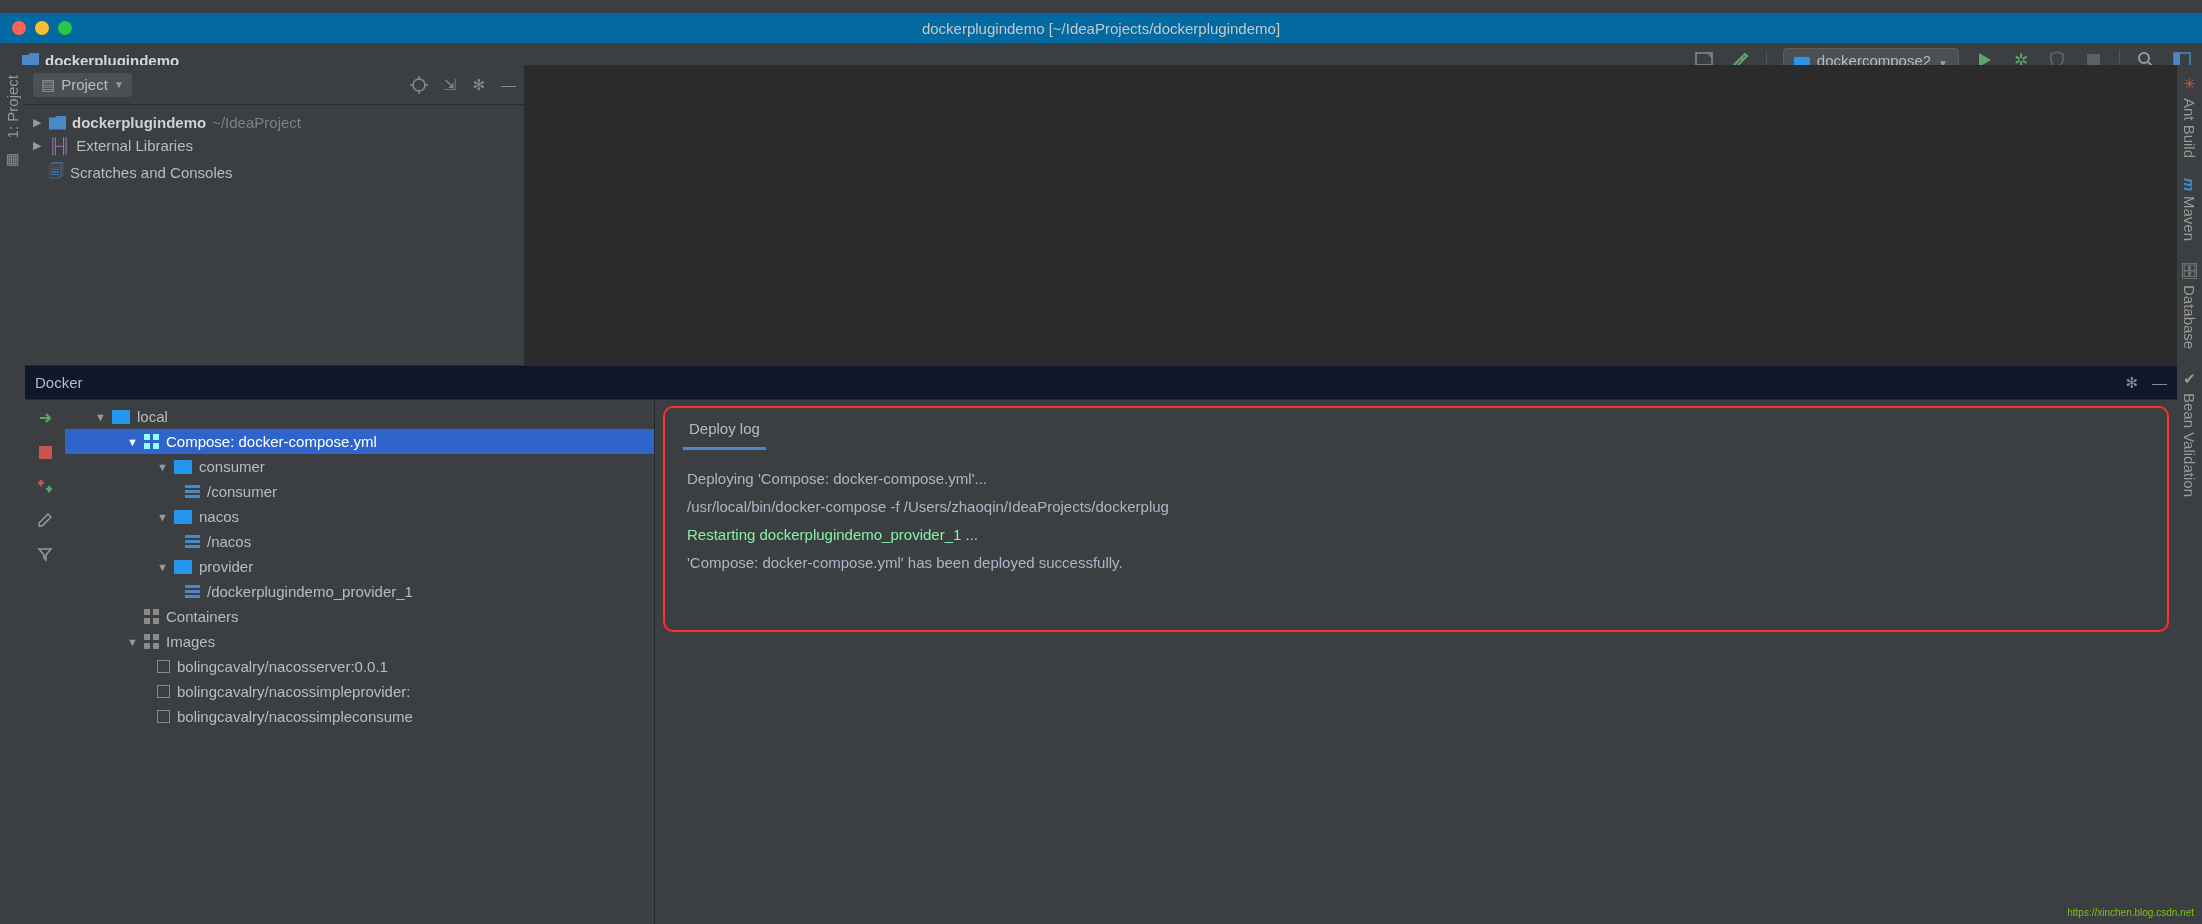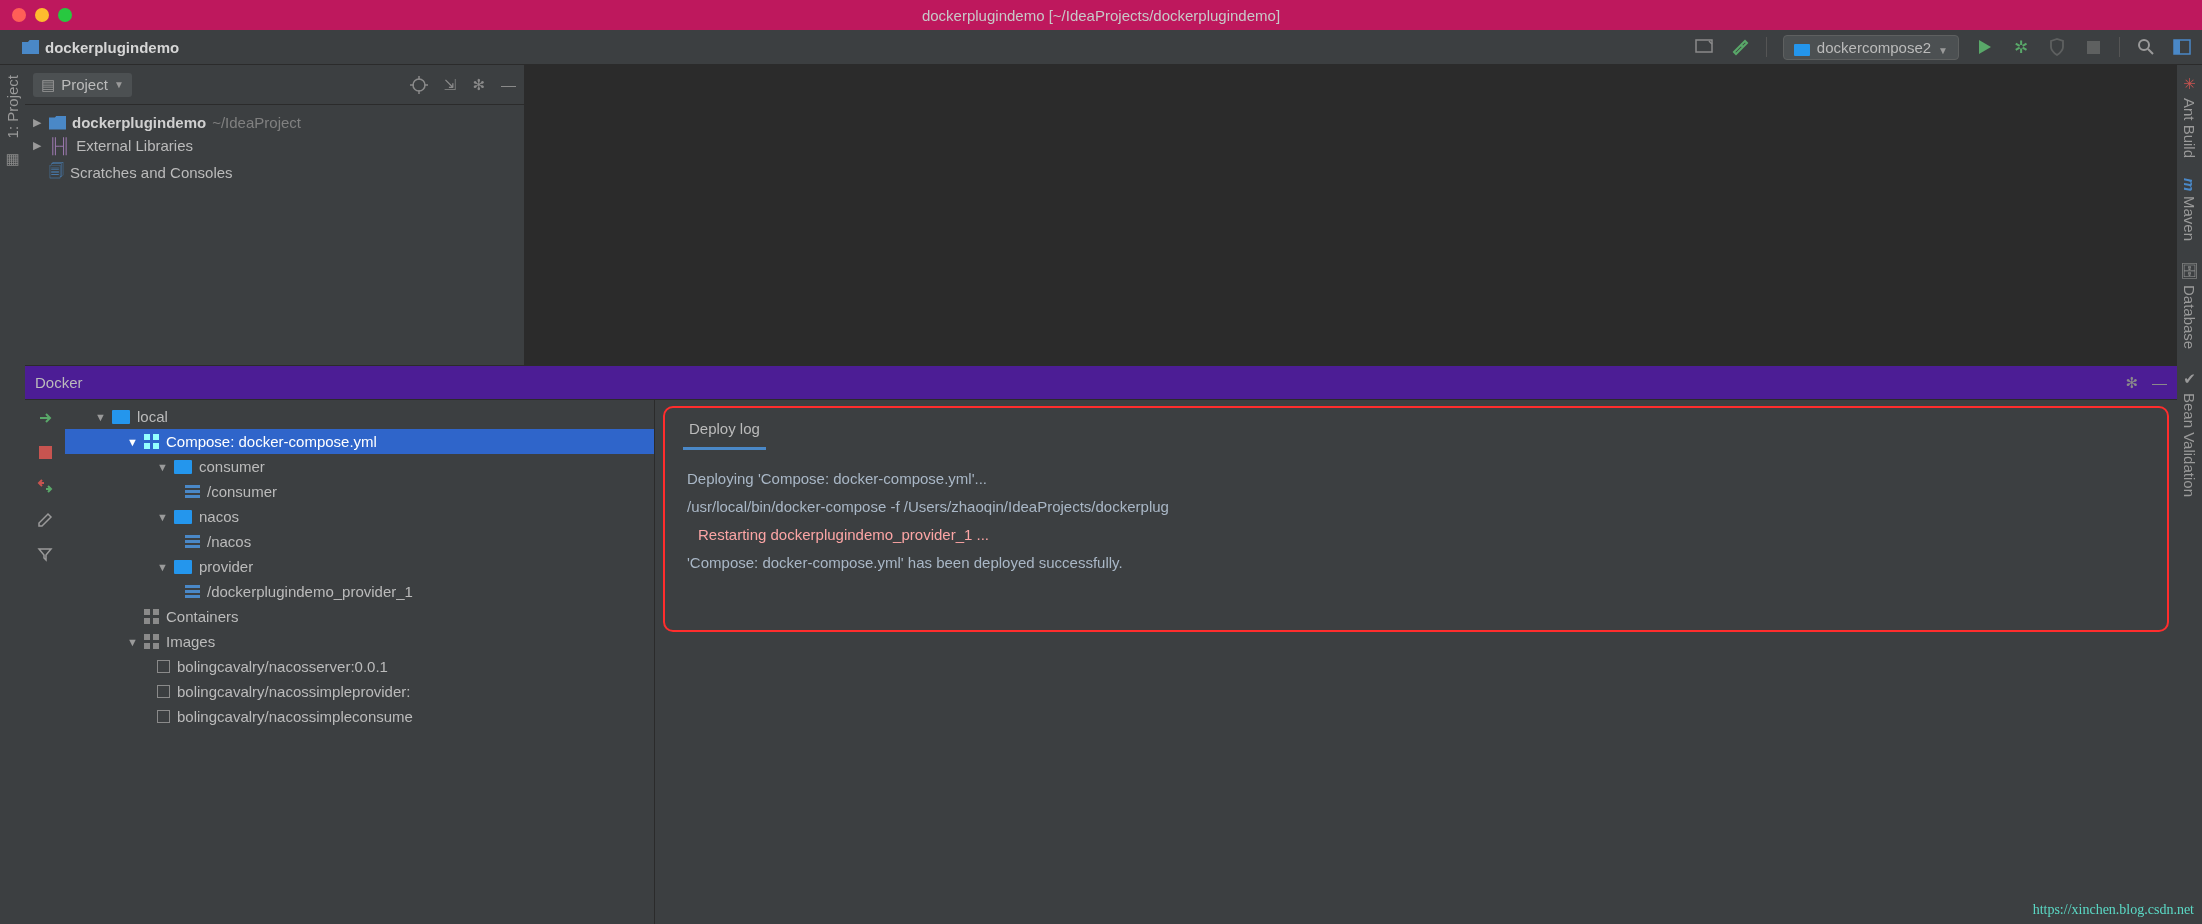--- a/index.html
+++ b/index.html
@@ -1,19 +1,19 @@
 <!DOCTYPE html>
 <html><head>
 <meta charset="utf-8">
 <style>
 * { margin:0; padding:0; box-sizing:border-box; font-family:"Helvetica Neue",Arial,sans-serif; font-size:15px; }
 body { background:#3c3f41; color:#bbbbbb; width:2202px; height:924px; overflow:hidden; position:relative; }
 
 
-.titlebar { height:30px; background:#be185d; display:flex; align-items:center; position:relative; }
+.titlebar { height:30px; background:#0369a1; display:flex; align-items:center; position:relative;margin-top:13px; }
 .traffic { display:flex; gap:9px; padding-left:12px; }
 .tl { width:14px; height:14px; border-radius:50%; }
 .tl.r{background:#ff5f57;} .tl.y{background:#febc2e;} .tl.g{background:#28c840;}
 .title-center { position:absolute; left:0; right:0; text-align:center; color:#c8c8c8; font-size:15px; }
 
 
 .navbar { height:35px; background:#3c3f41; border-bottom:1px solid #2b2b2b; display:flex; align-items:center; justify-content:space-between; padding:0 10px 0 22px; }
 .bc { display:flex; align-items:center; gap:6px; color:#bbb; font-size:15px; }
 .folder-ic { width:17px; height:14px; background:#4a88c7; display:inline-block; clip-path:polygon(0 15%,35% 15%,45% 0,100% 0,100% 100%,0 100%); }
 .toolbar { display:flex; align-items:center; gap:16px; }
@@ -44,21 +44,21 @@
 .tree-row { display:flex; align-items:center; gap:6px; padding:3px 0 3px 8px; white-space:nowrap; overflow:hidden; }
 .arrow { width:10px; color:#9a9a9a; font-size:11px; }
 .tree-row b { color:#d0d0d0; font-weight:600; }
 .mut { color:#808080; }
 .lib-ic{color:#9876aa;}
 
 .editor-area { flex:1; background:#2b2b2b; }
 
 
 .docker-wrap { flex:1; display:flex; flex-direction:column; border-top:1px solid #2b2b2b; }
-.docker-hdr { height:34px; background:#4c1d95; display:flex; align-items:center; justify-content:space-between; padding:0 10px; color:#bbb; border-bottom:1px solid #2b2b2b; }
+.docker-hdr { height:34px; background:#0f172a; display:flex; align-items:center; justify-content:space-between; padding:0 10px; color:#bbb; border-bottom:1px solid #2b2b2b; }
 .docker-hdr-right { display:flex; gap:14px; color:#8a8a8a; }
 .docker-body { flex:1; display:flex; }
 .docker-left-tools { width:40px; background:#3c3f41; display:flex; flex-direction:column; align-items:center; padding-top:8px; gap:14px; }
 .dlt { width:20px; height:20px; display:flex; align-items:center; justify-content:center; }
 .stop-sq { width:13px;height:13px;background:#c75450; }
 .docker-tree { width:590px; background:#3c3f41; border-right:1px solid #2b2b2b; font-size:16px; padding-top:4px; }
 .dt-row { display:flex; align-items:center; gap:7px; padding:4px 0 4px 10px; color:#bbb; white-space:nowrap; overflow:hidden; }
 .dt-row.sel { background:#2f65ca; color:#fff; }
 .ind1{padding-left:30px;} .ind2{padding-left:62px;} .ind3{padding-left:92px;} .ind4{padding-left:120px;}
 .docker-ic { width:18px; height:14px; background:#2496ed; border-radius:1px; display:inline-block; position:relative; }
@@ -76,23 +76,23 @@
   linear-gradient(#4a88c7,#4a88c7) 0 0/15px 3px no-repeat,
   linear-gradient(#4a88c7,#4a88c7) 0 5px/15px 3px no-repeat,
   linear-gradient(#4a88c7,#4a88c7) 0 10px/15px 3px no-repeat; }
 .cb-empty { width:13px;height:13px;border:1.5px solid #8a8a8a; display:inline-block; }
 
 .docker-logs { flex:1; position:relative; background:#3c3f41; padding:6px 8px; }
 .red-box { border:2.5px solid #ff2d2d; border-radius:10px; padding:0 0 50px 0; }
 .tabstrip { display:flex; padding:8px 18px 0 18px; }
 .tab { padding:4px 6px 10px 6px; color:#bbb; font-size:15px; border-bottom:3px solid #4a88c7; }
 .log { font-family:Menlo,Consolas,monospace; font-size:18px; padding:14px 12px 4px 22px; line-height:1.55; color:#a9b7c6; white-space:pre; overflow:hidden;}
-.log .err { color:#fca5a5;margin-left:11px; }
-
-.watermark { position:absolute; right:8px; bottom:6px; color:#5eead4; font-size:14px; opacity:.9;font-family:Liberation Serif, serif; }
+.log .err { color:#86efac; }
+
+.watermark { position:absolute; right:8px; bottom:6px; color:#84cc16; font-size:10px; opacity:.9; }
 
 svg { display:block; }
 </style>
 </head>
 <body>
 
 <div class="titlebar">
   <div class="traffic">
     <div class="tl r"></div>
     <div class="tl y"></div>

